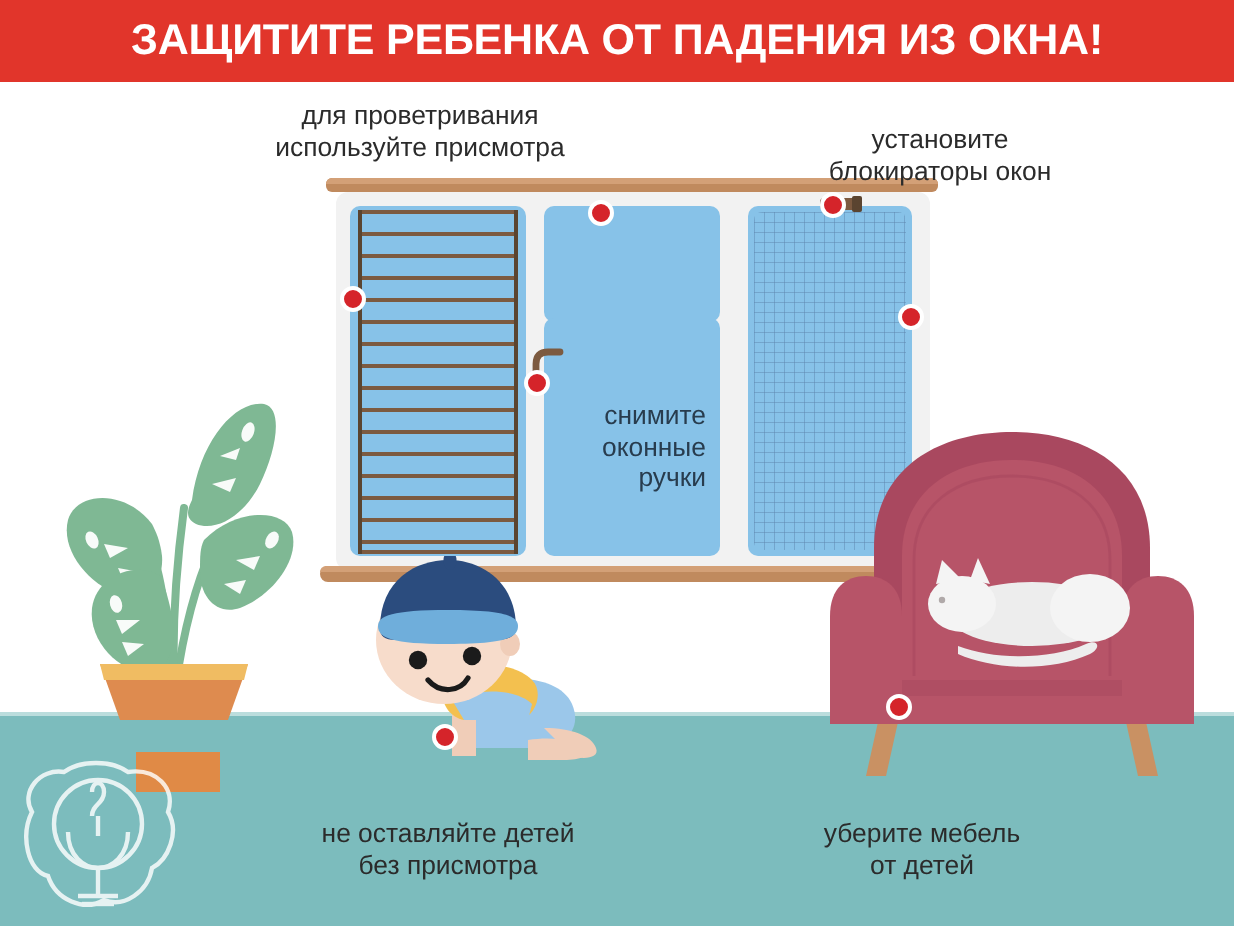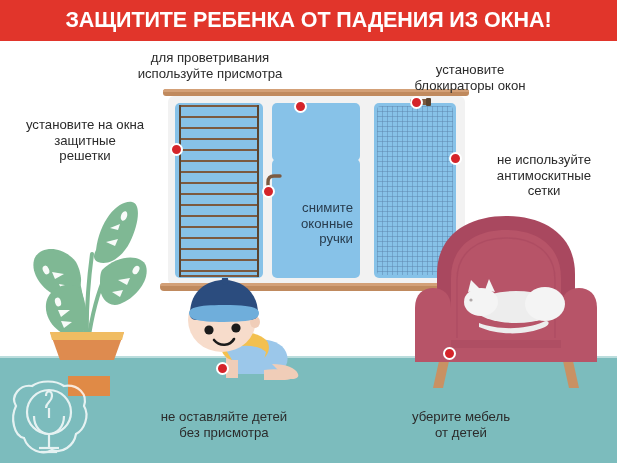--- a/index.html
+++ b/index.html
@@ -367,26 +367,20 @@
   <div class="marker" style="left:410px; top:96px;"></div>
   <div class="marker" style="left:449px; top:152px;"></div>
   <div class="marker" style="left:262px; top:185px;"></div>
   <div class="marker" style="left:216px; top:362px;"></div>
   <div class="marker" style="left:443px; top:347px;"></div>
 
   <div class="label center" id="lbl-fortochka">для проветривания
 используйте присмотра</div>
   <div class="label center" id="lbl-blockers">установите
 блокираторы окон</div>
-  <div class="label center" id="lbl-grilles">установите на окна
-защитные
-решетки</div>
-  <div class="label center" id="lbl-nets">не используйте
-антимоскитные
-сетки</div>
   <div class="label onpane" id="lbl-handles">снимите
 оконные
 ручки</div>
   <div class="label center" id="lbl-child">не оставляйте детей
 без присмотра</div>
   <div class="label center" id="lbl-furniture">уберите мебель
 от детей</div>
 
   <div id="logo-patch"></div>
   <svg id="logo" viewBox="0 0 86 82">

